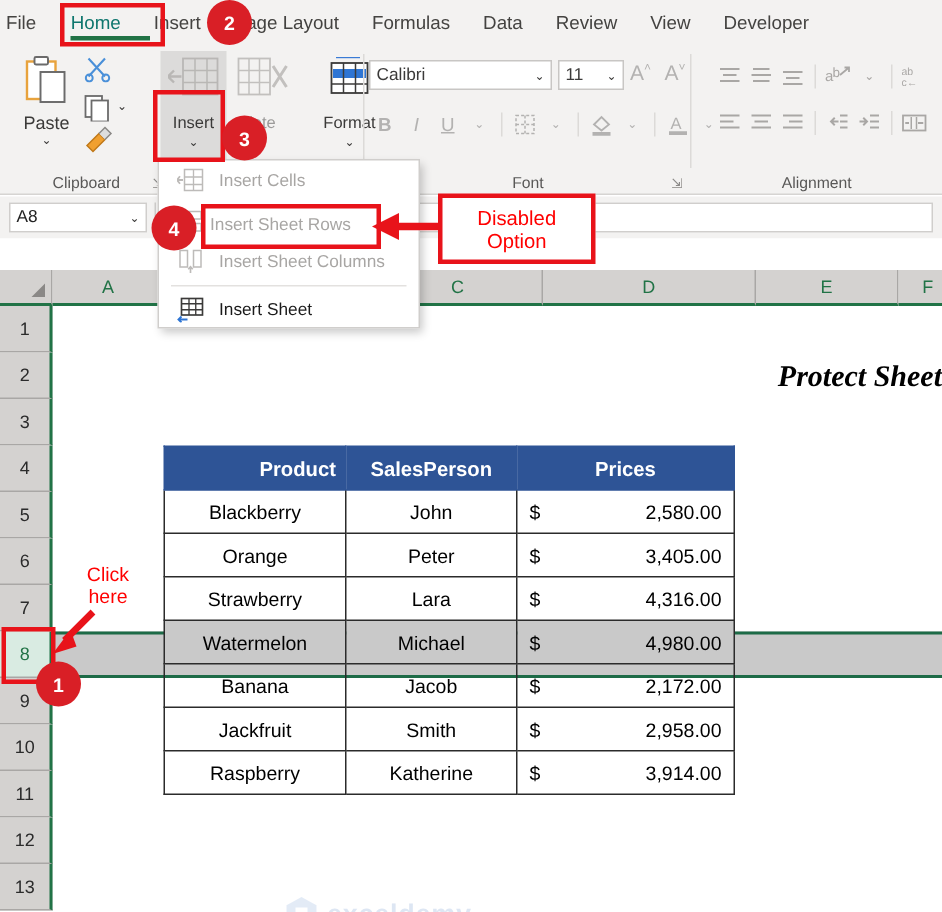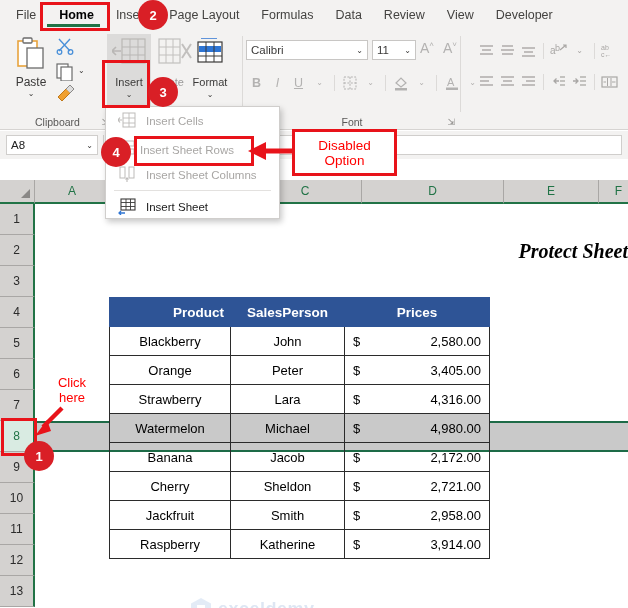--- a/index.html
+++ b/index.html
@@ -15,22 +15,22 @@
   
   .tabbar {
     position:absolute; left:0; top:0; width:628px; height:30px;
     background:#f3f2f1;
     display:flex; align-items:center;
   }
   .tab {
     font-size:12.5px; color:#444341; padding:0 11px; line-height:30px;
     white-space:nowrap;
   }
-  .tab.file { padding-left:16px; padding-right:12px; }
-  .tab.active { color:#000000; font-weight:bold;text-align:center; }
+  .tab.file { padding-left:4px; padding-right:12px; }
+  .tab.active { color:#0f766e; font-weight:normal;text-align:center; }
 
   
   .ribbon {
     position:absolute; left:0; top:30px; width:628px; height:100px;
     background:#f3f2f1; border-bottom:1px solid #d6d4d2;
   }
   .rgroup { position:absolute; top:0; height:100px; }
   .glabel {
     position:absolute; bottom:2px; width:100%; text-align:center;
     font-size:10.5px; color:#595857;
@@ -259,21 +259,21 @@
           <rect x="1" y="1" width="21" height="24" fill="none" stroke="#c2c0be" stroke-width="1.2"></rect>
           <line x1="1" y1="9" x2="22" y2="9" stroke="#c2c0be" stroke-width="1"></line>
           <line x1="1" y1="17" x2="22" y2="17" stroke="#c2c0be" stroke-width="1"></line>
           <line x1="8" y1="1" x2="8" y2="25" stroke="#c2c0be" stroke-width="1"></line>
           <line x1="15" y1="1" x2="15" y2="25" stroke="#c2c0be" stroke-width="1"></line>
           <path d="M24 6 L33 20 M33 6 L24 20" stroke="#c2c0be" stroke-width="2" fill="none"></path>
         </svg>
         <div class="cb-label">lete</div>
       </div>
 
-      <div class="cellbtn enabled" style="left:73px;">
+      <div class="cellbtn enabled" style="left:96px;">
         <svg width="30" height="26" viewBox="0 0 30 26" style="position:absolute;left:7px;top:4px;">
           <line x1="6" y1="0" x2="22" y2="0" stroke="#3a7bd5" stroke-width="1.6"></line>
           <rect x="3" y="4" width="24" height="20" fill="#fff" stroke="#3b3a39" stroke-width="1.2"></rect>
           <rect x="4" y="8" width="22" height="6" fill="#2e75d4"></rect>
           <line x1="3" y1="18" x2="27" y2="18" stroke="#3b3a39" stroke-width="1"></line>
           <line x1="11" y1="4" x2="11" y2="24" stroke="#3b3a39" stroke-width="1"></line>
           <line x1="19" y1="4" x2="19" y2="24" stroke="#3b3a39" stroke-width="1"></line>
         </svg>
         <div class="cb-label">Format</div>
         <div class="cb-chev" style="color:#3b3a39;">⌄</div>
@@ -331,20 +331,23 @@
       <div class="vline"></div>
       <div class="fmtbtn">
         <svg width="16" height="16">
           <text x="3" y="11" font-size="11" fill="#b3b2b1" font-family="Liberation Sans, sans-serif">A</text>
           <rect x="2" y="12.5" width="12" height="2.5" fill="#b3b2b1"></rect>
         </svg>
       </div>
       <div class="fmtbtn mini" style="font-size:8px;color:#b3b2b1;">⌄</div>
     </div>
 
+    <div class="rgroup" style="left:461px;width:167px;">
+      <div class="glabel">Alignment</div>
+    </div>
     <div style="position:absolute;left:476px;top:10px;display:flex;align-items:center;">
       <div class="alignbtn">
         <svg width="15" height="14">
           <line x1="1" y1="2" x2="14" y2="2" stroke="#a9a7a5" stroke-width="1.4"></line>
           <line x1="3" y1="6" x2="12" y2="6" stroke="#a9a7a5" stroke-width="1.4"></line>
           <line x1="1" y1="10" x2="14" y2="10" stroke="#a9a7a5" stroke-width="1.4"></line>
         </svg>
       </div>
       <div class="alignbtn">
         <svg width="15" height="14">
@@ -521,30 +524,20 @@
           <td>Banana</td>
           <td>Jacob</td>
           <td class="price">
             <div class="pricewrap">
               <span class="cur">$</span>
               <span>2,172.00</span>
             </div>
           </td>
         </tr>
         <tr>
-          <td>Cherry</td>
-          <td>Sheldon</td>
-          <td class="price">
-            <div class="pricewrap">
-              <span class="cur">$</span>
-              <span>2,721.00</span>
-            </div>
-          </td>
-        </tr>
-        <tr>
           <td>Jackfruit</td>
           <td>Smith</td>
           <td class="price">
             <div class="pricewrap">
               <span class="cur">$</span>
               <span>2,958.00</span>
             </div>
           </td>
         </tr>
         <tr>

